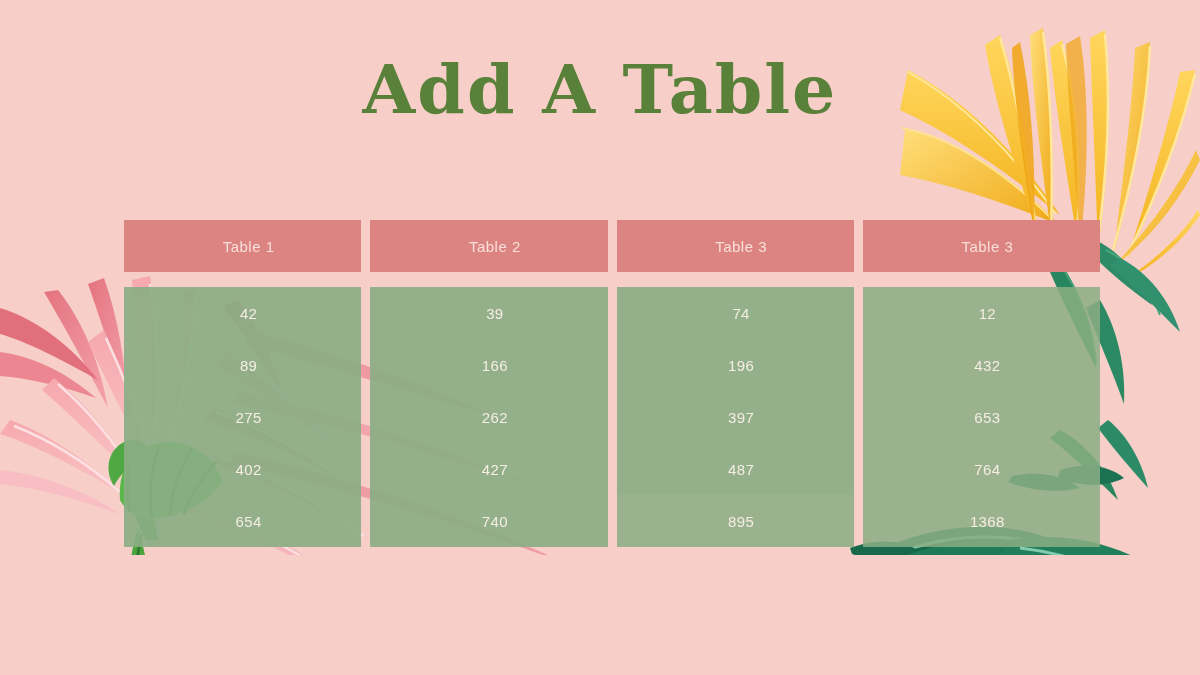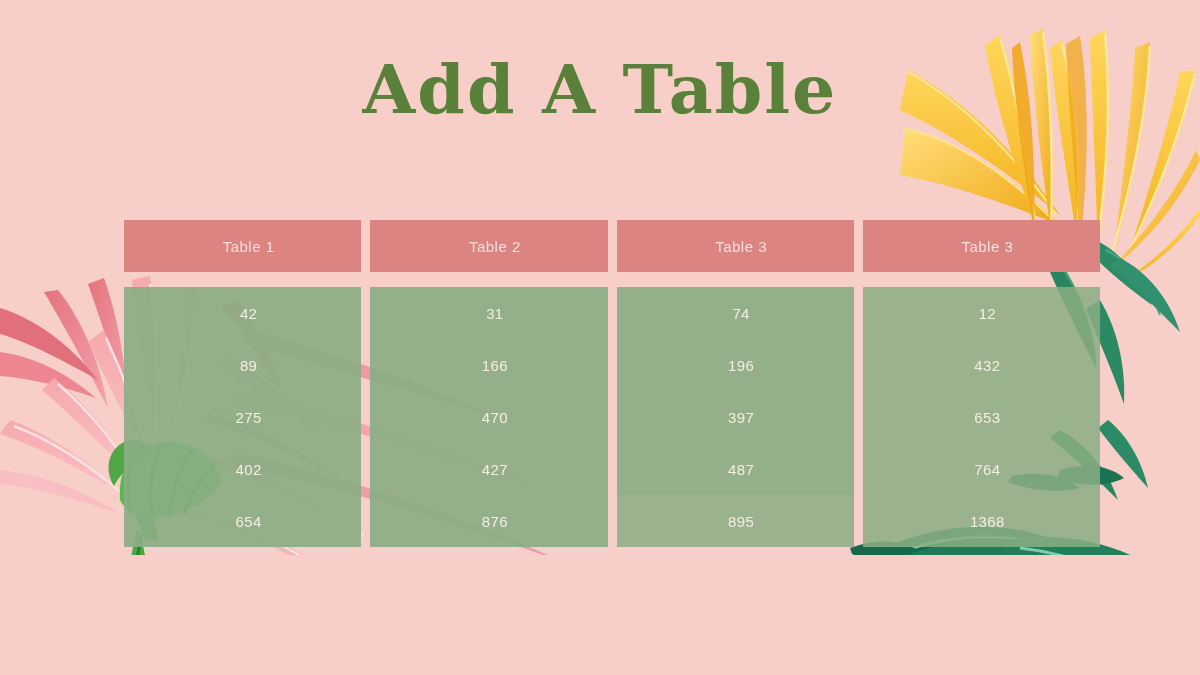--- a/index.html
+++ b/index.html
@@ -256,47 +256,47 @@
 
     <div class="table-row header-row">
       <div class="cell header-cell">Table 1</div>
       <div class="cell header-cell">Table 2</div>
       <div class="cell header-cell">Table 3</div>
       <div class="cell header-cell">Table 3</div>
     </div>
 
     <div class="table-row">
       <div class="cell data-cell">42</div>
-      <div class="cell data-cell">31</div>
+      <div class="cell data-cell">39</div>
       <div class="cell data-cell">74</div>
       <div class="cell data-cell semi">12</div>
     </div>
 
     <div class="table-row">
       <div class="cell data-cell">89</div>
       <div class="cell data-cell">166</div>
       <div class="cell data-cell">196</div>
       <div class="cell data-cell semi">432</div>
     </div>
 
     <div class="table-row">
       <div class="cell data-cell">275</div>
-      <div class="cell data-cell">470</div>
+      <div class="cell data-cell">262</div>
       <div class="cell data-cell">397</div>
       <div class="cell data-cell semi">653</div>
     </div>
 
     <div class="table-row">
       <div class="cell data-cell">402</div>
       <div class="cell data-cell">427</div>
       <div class="cell data-cell">487</div>
       <div class="cell data-cell semi">764</div>
     </div>
 
     <div class="table-row">
       <div class="cell data-cell">654</div>
-      <div class="cell data-cell">876</div>
+      <div class="cell data-cell">740</div>
       <div class="cell data-cell semi">895</div>
       <div class="cell data-cell semi">1368</div>
     </div>
 
   </div>
 </div>
 
 </body></html>

